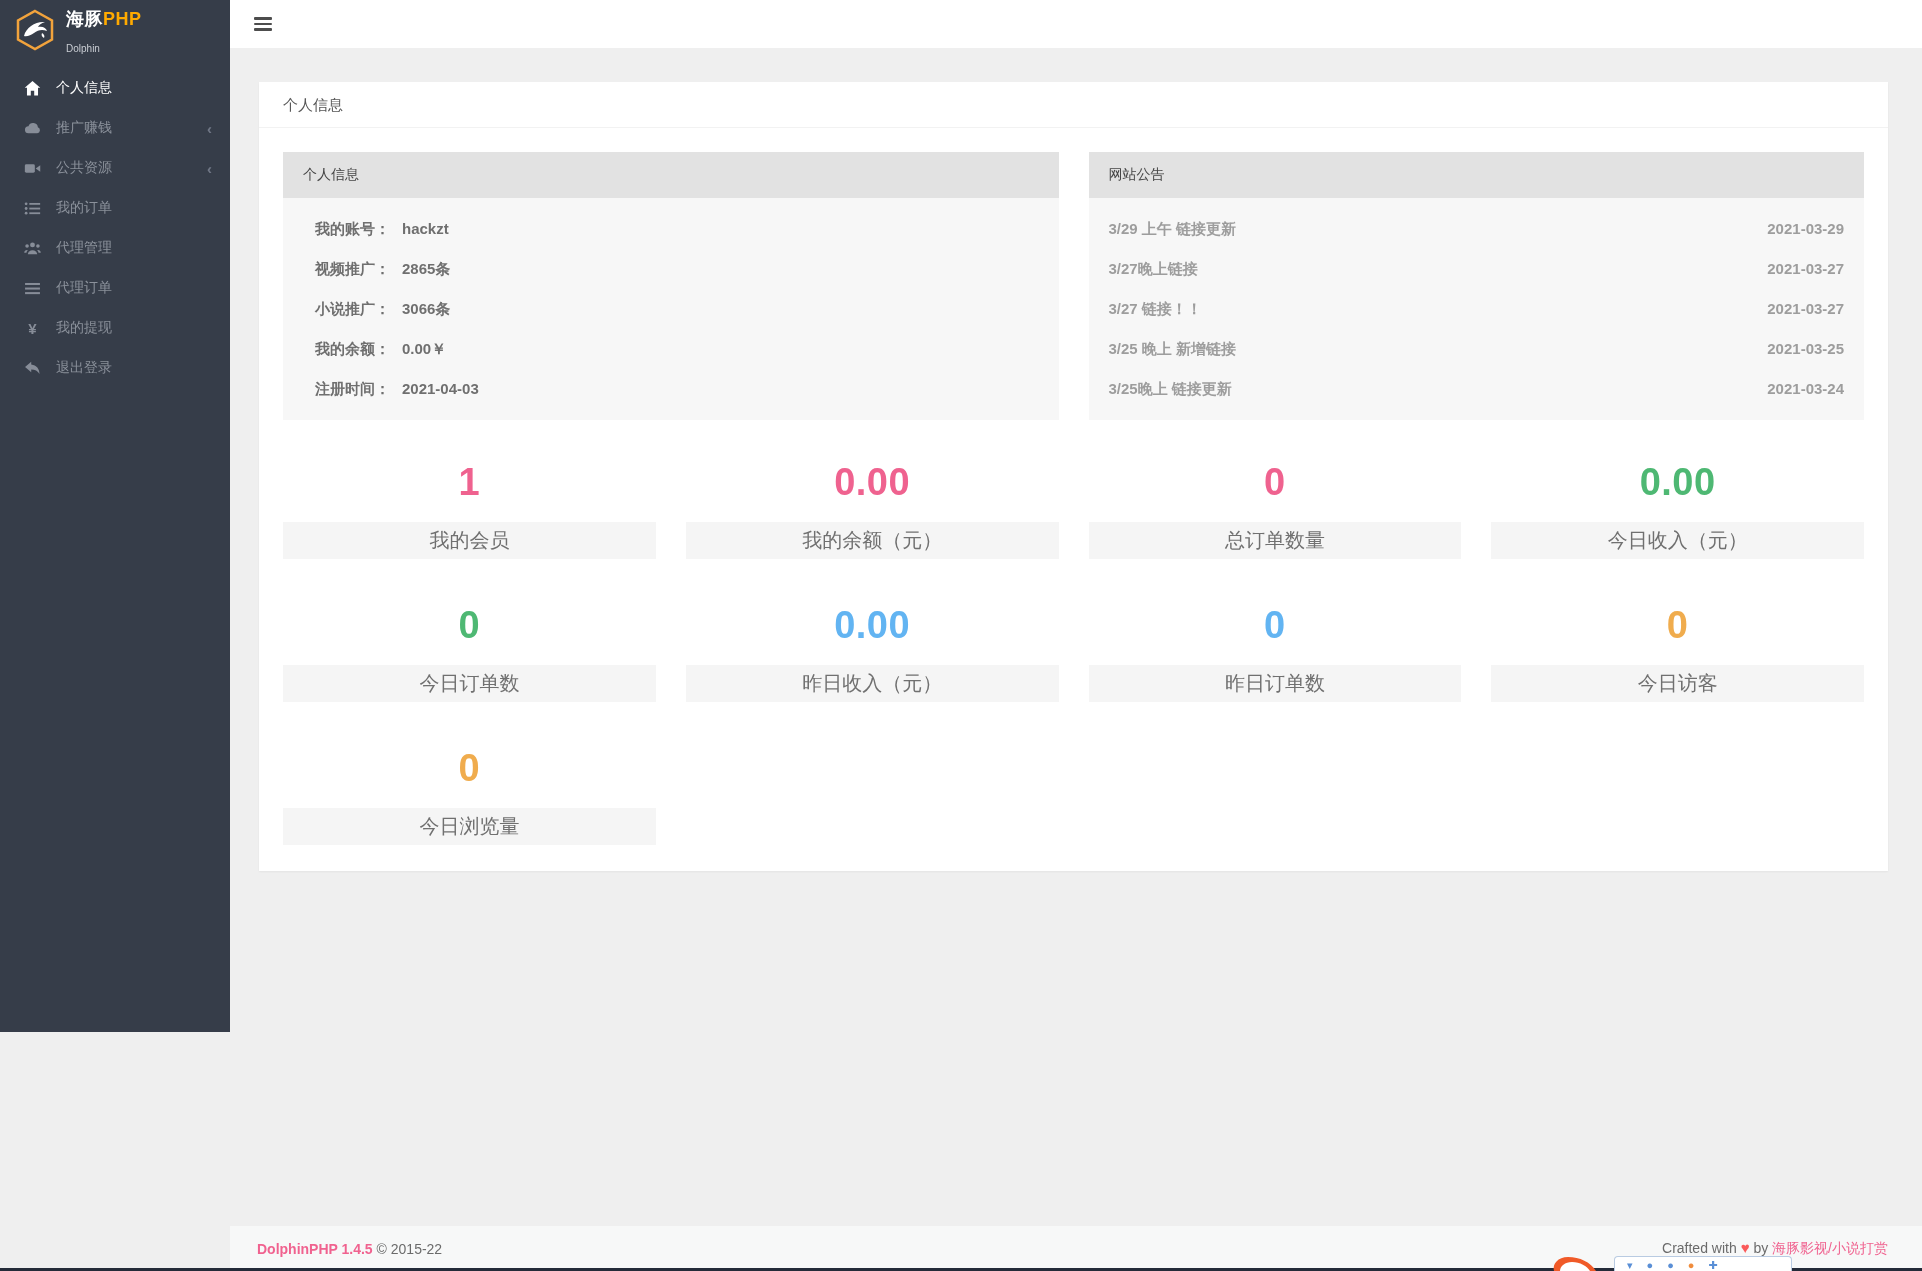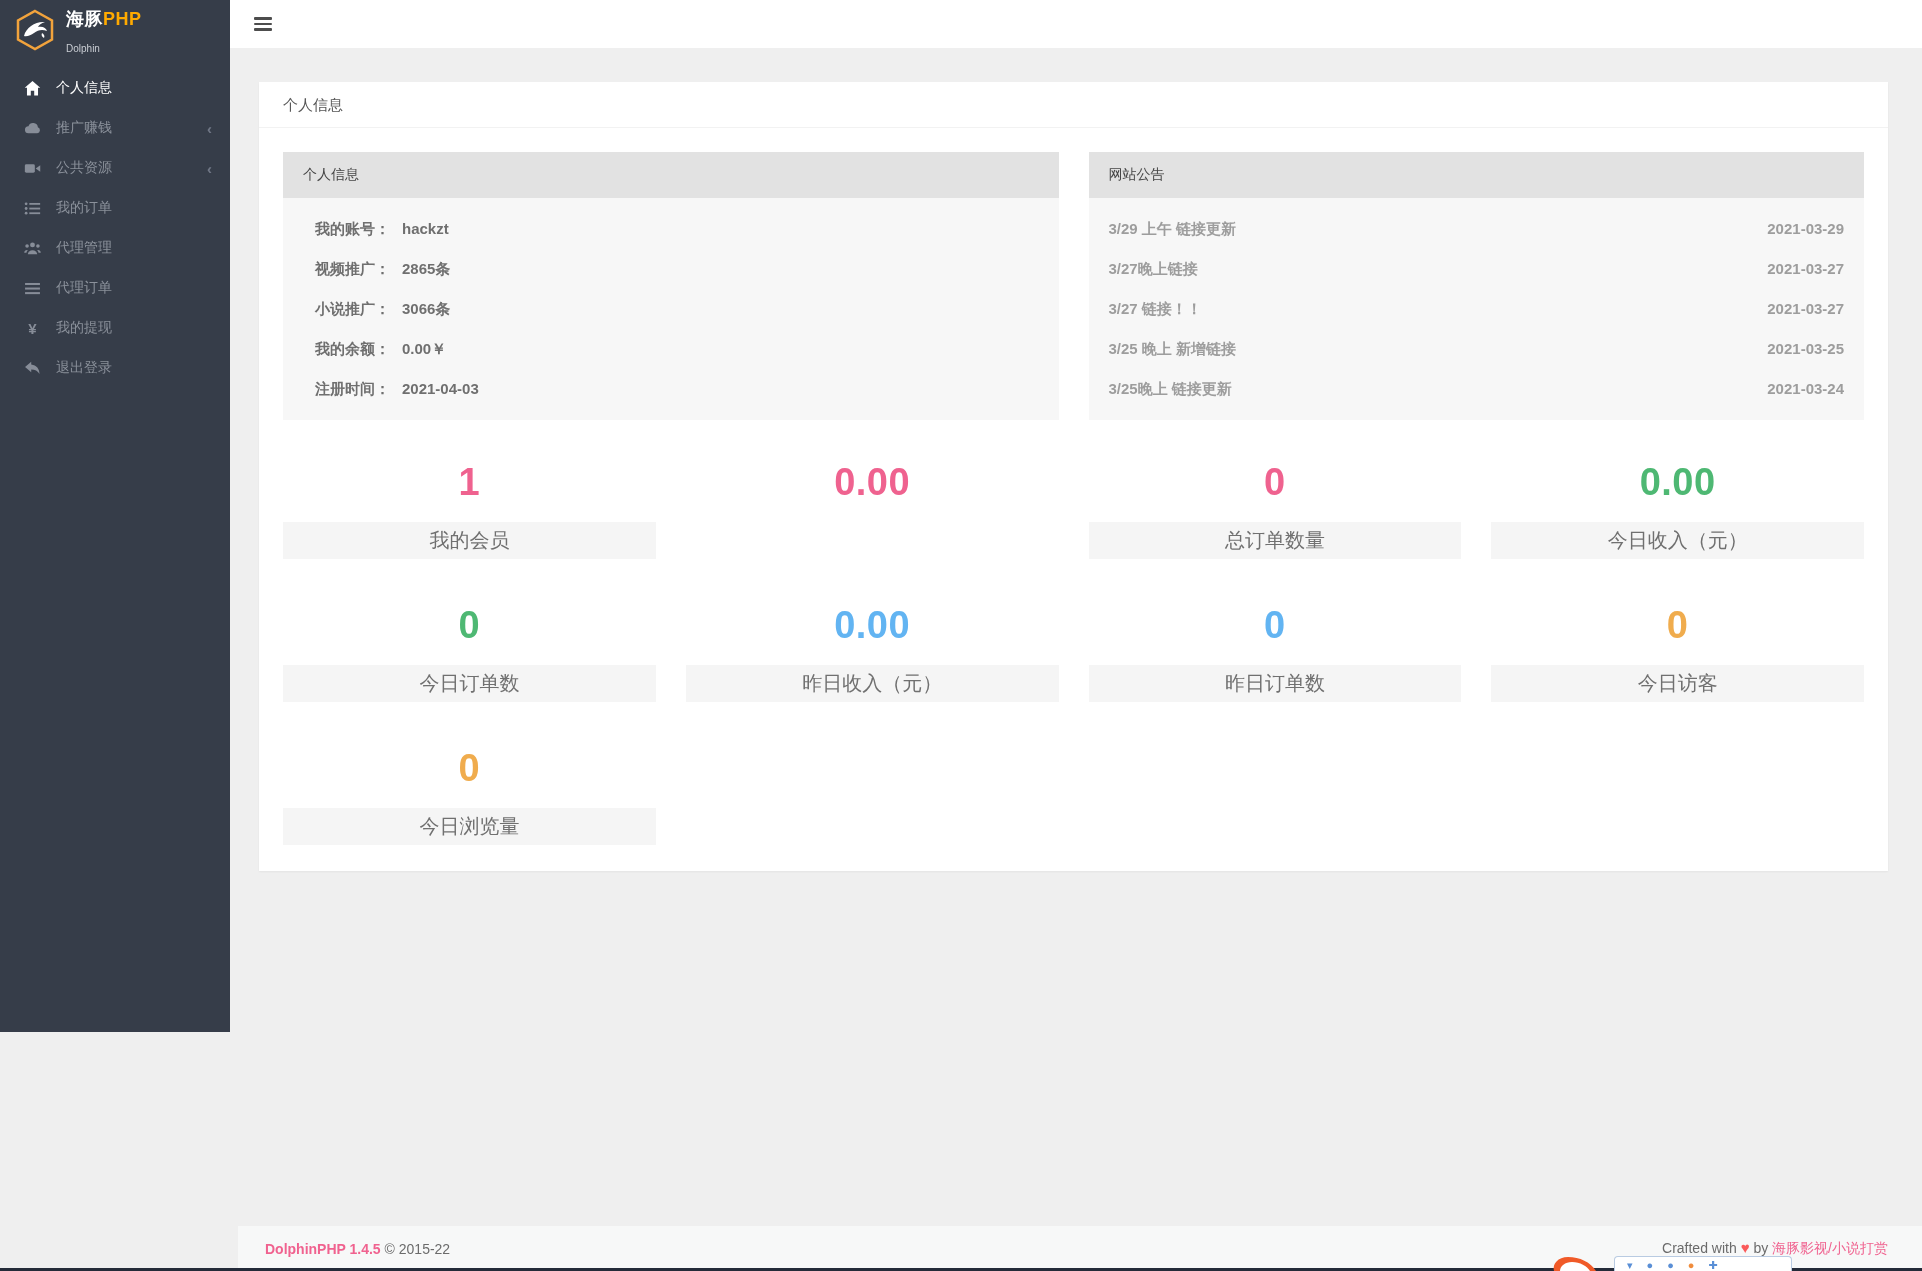--- a/index.html
+++ b/index.html
@@ -73,21 +73,21 @@
   .stat-value {
     height:80px; display:flex; align-items:center; justify-content:center;
     font-size:38px; font-weight:bold; letter-spacing:.5px;
   }
   .stat-label {
     height:37px; display:flex; align-items:center; justify-content:center;
     background:#f5f5f5; color:#707070; font-size:20px;
   }
   
   .footer {
-    position:absolute; left:238px; right:0; bottom:0; height:45px;
+    position:absolute; left:230px; right:0; bottom:0; height:45px;
     background:#f7f8f8; z-index:2;
     display:flex; align-items:center; justify-content:space-between;
     padding:0 34px 0 27px; font-size:14px; color:#6b6b6b;
   }
   .footer .brand { color:#f0628f; font-weight:bold; }
   .footer .heart { color:#fa5a5a; font-size:15px; }
   .footer .flink { color:#f0628f; cursor:pointer; text-decoration:none; }
   .bottom-line { position:absolute; left:0; right:0; bottom:0; height:3px; background:#242b39; z-index:6; }
   
   .float-widget { position:absolute; right:130px; bottom:0; height:17px; z-index:7; display:flex; align-items:flex-end; }
@@ -248,20 +248,21 @@
       </div>
     </div>
 
     <div class="stats-grid">
       <div class="stat-cell">
           <div class="stat-value" style="color: rgb(239, 98, 143);">1</div>
           <div class="stat-label">我的会员</div>
         </div>
       <div class="stat-cell">
           <div class="stat-value" style="color: rgb(239, 98, 143);">0.00</div>
+          <div class="stat-label">我的余额（元）</div>
         </div>
       <div class="stat-cell">
           <div class="stat-value" style="color: rgb(239, 98, 143);">0</div>
           <div class="stat-label">总订单数量</div>
         </div>
       <div class="stat-cell">
           <div class="stat-value" style="color: rgb(78, 184, 115);">0.00</div>
           <div class="stat-label">今日收入（元）</div>
         </div>
       <div class="stat-cell">

